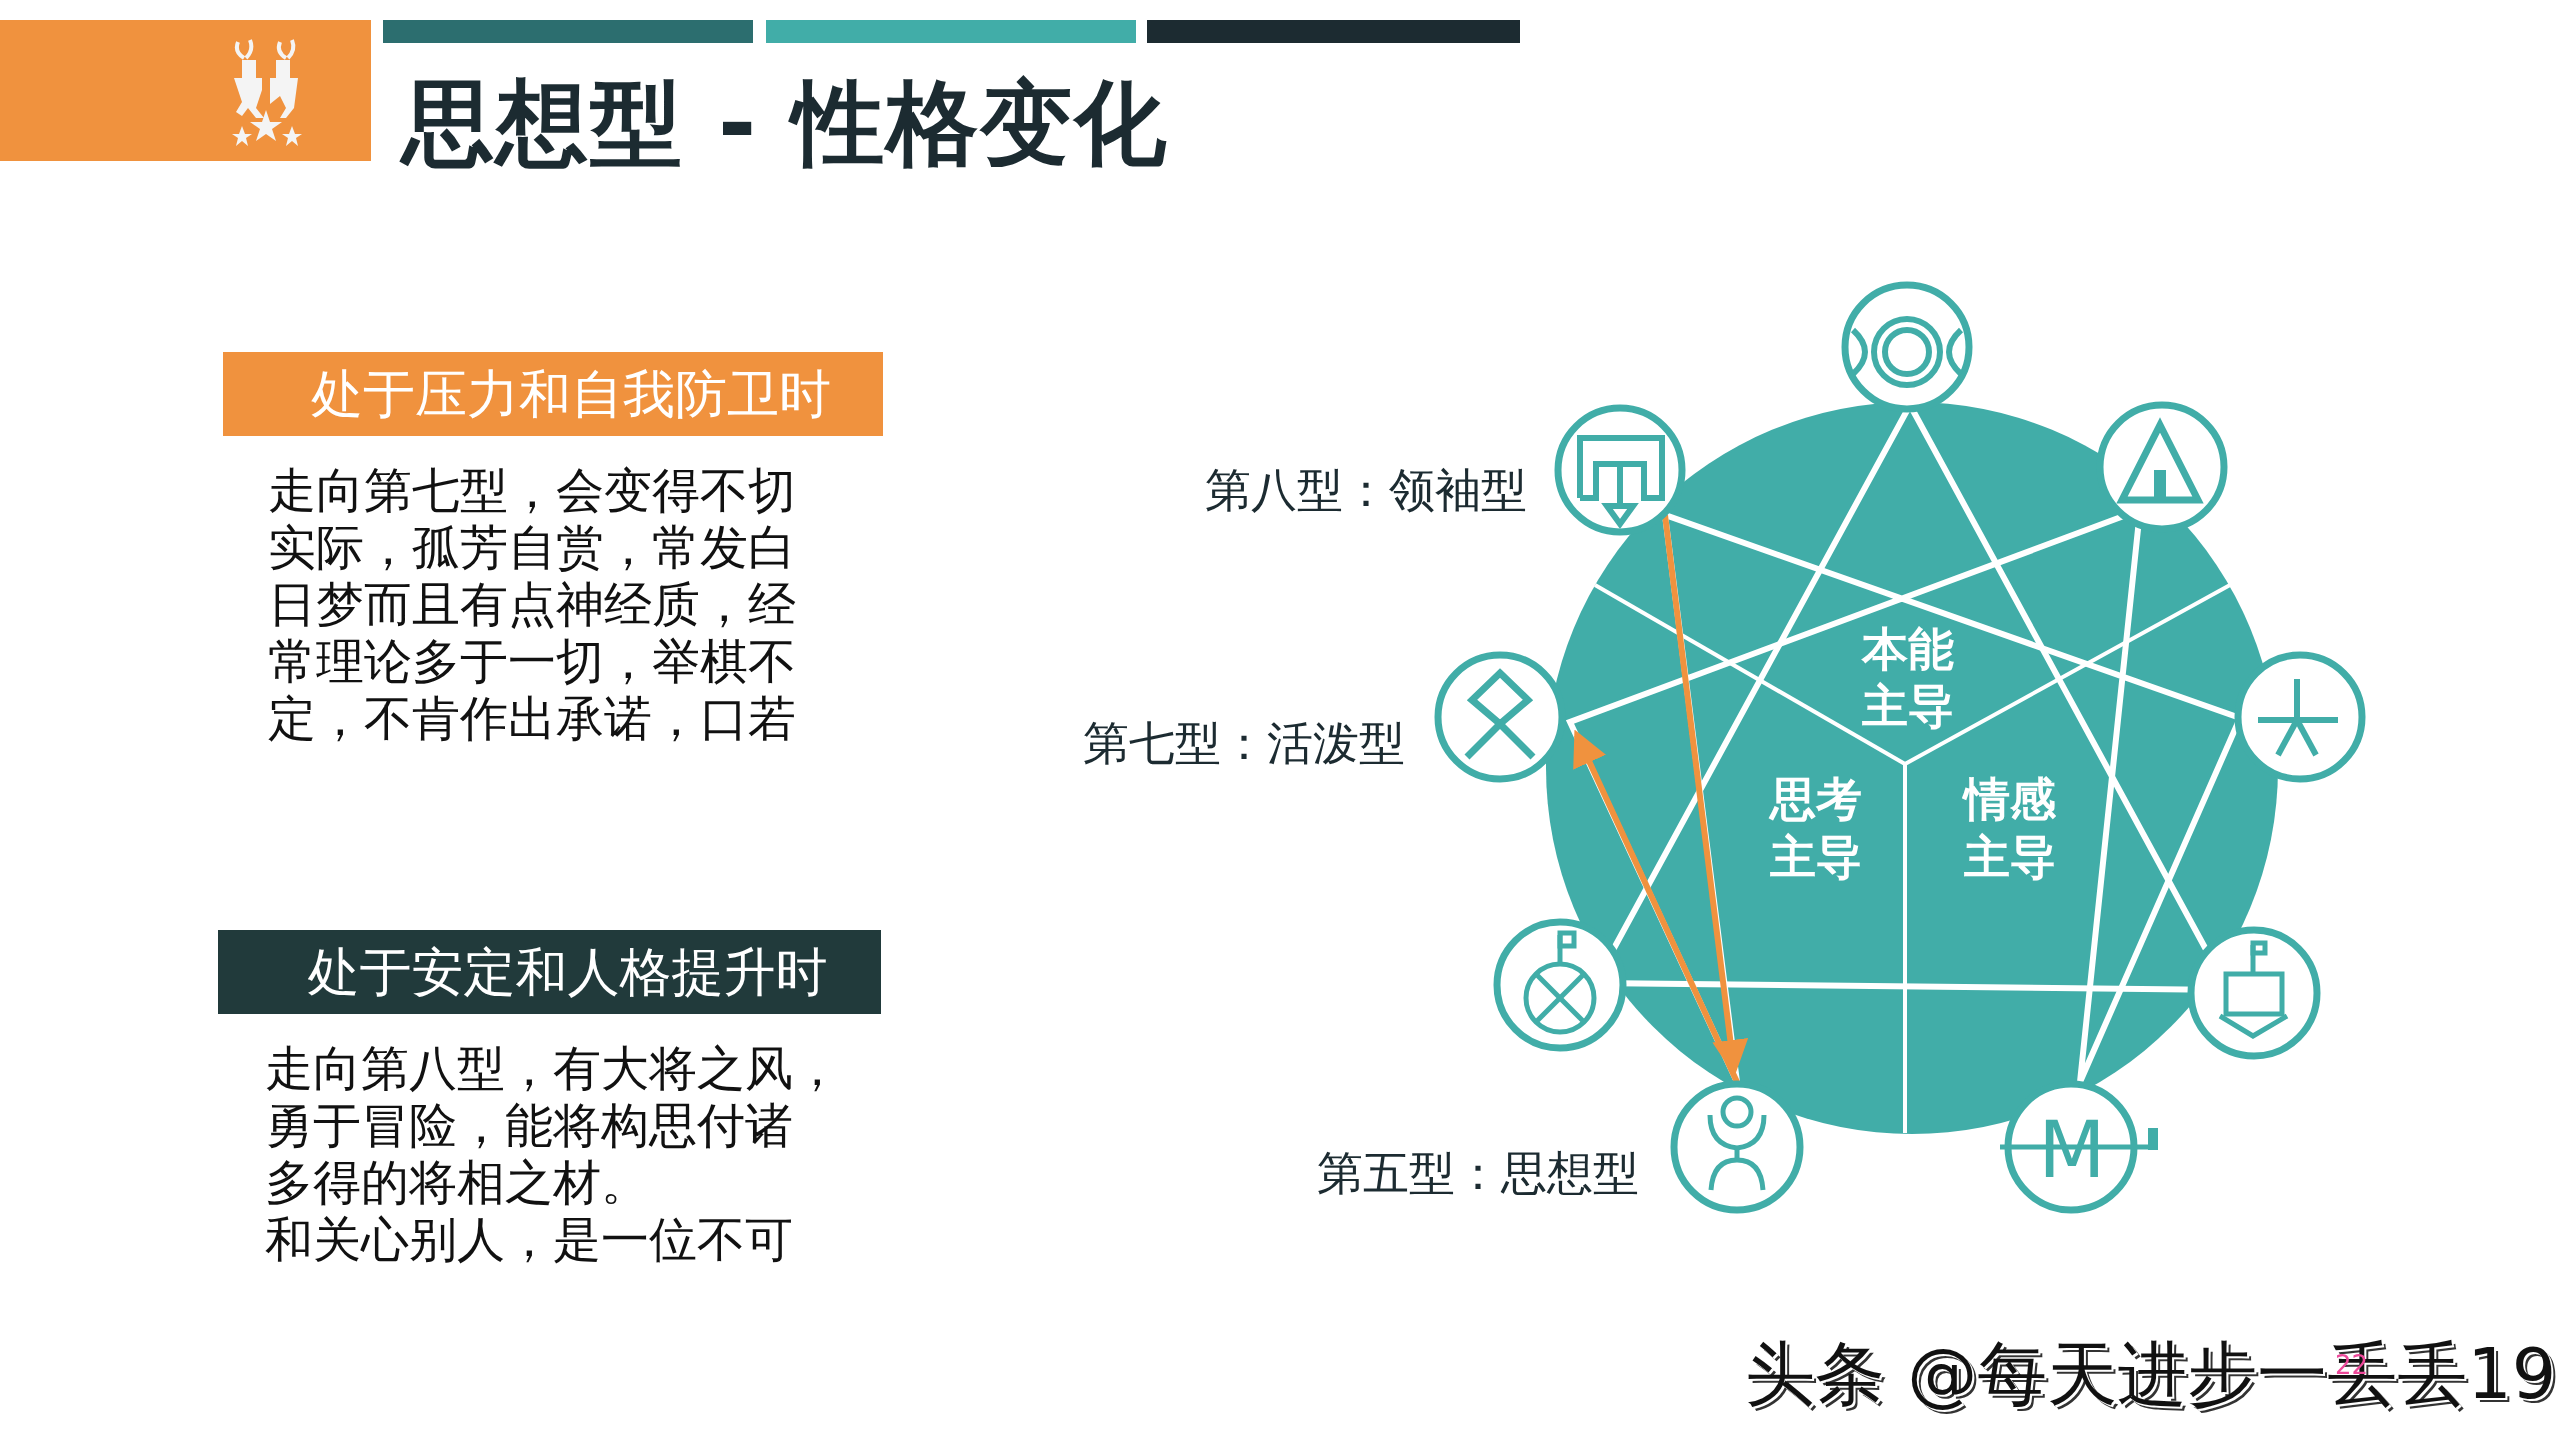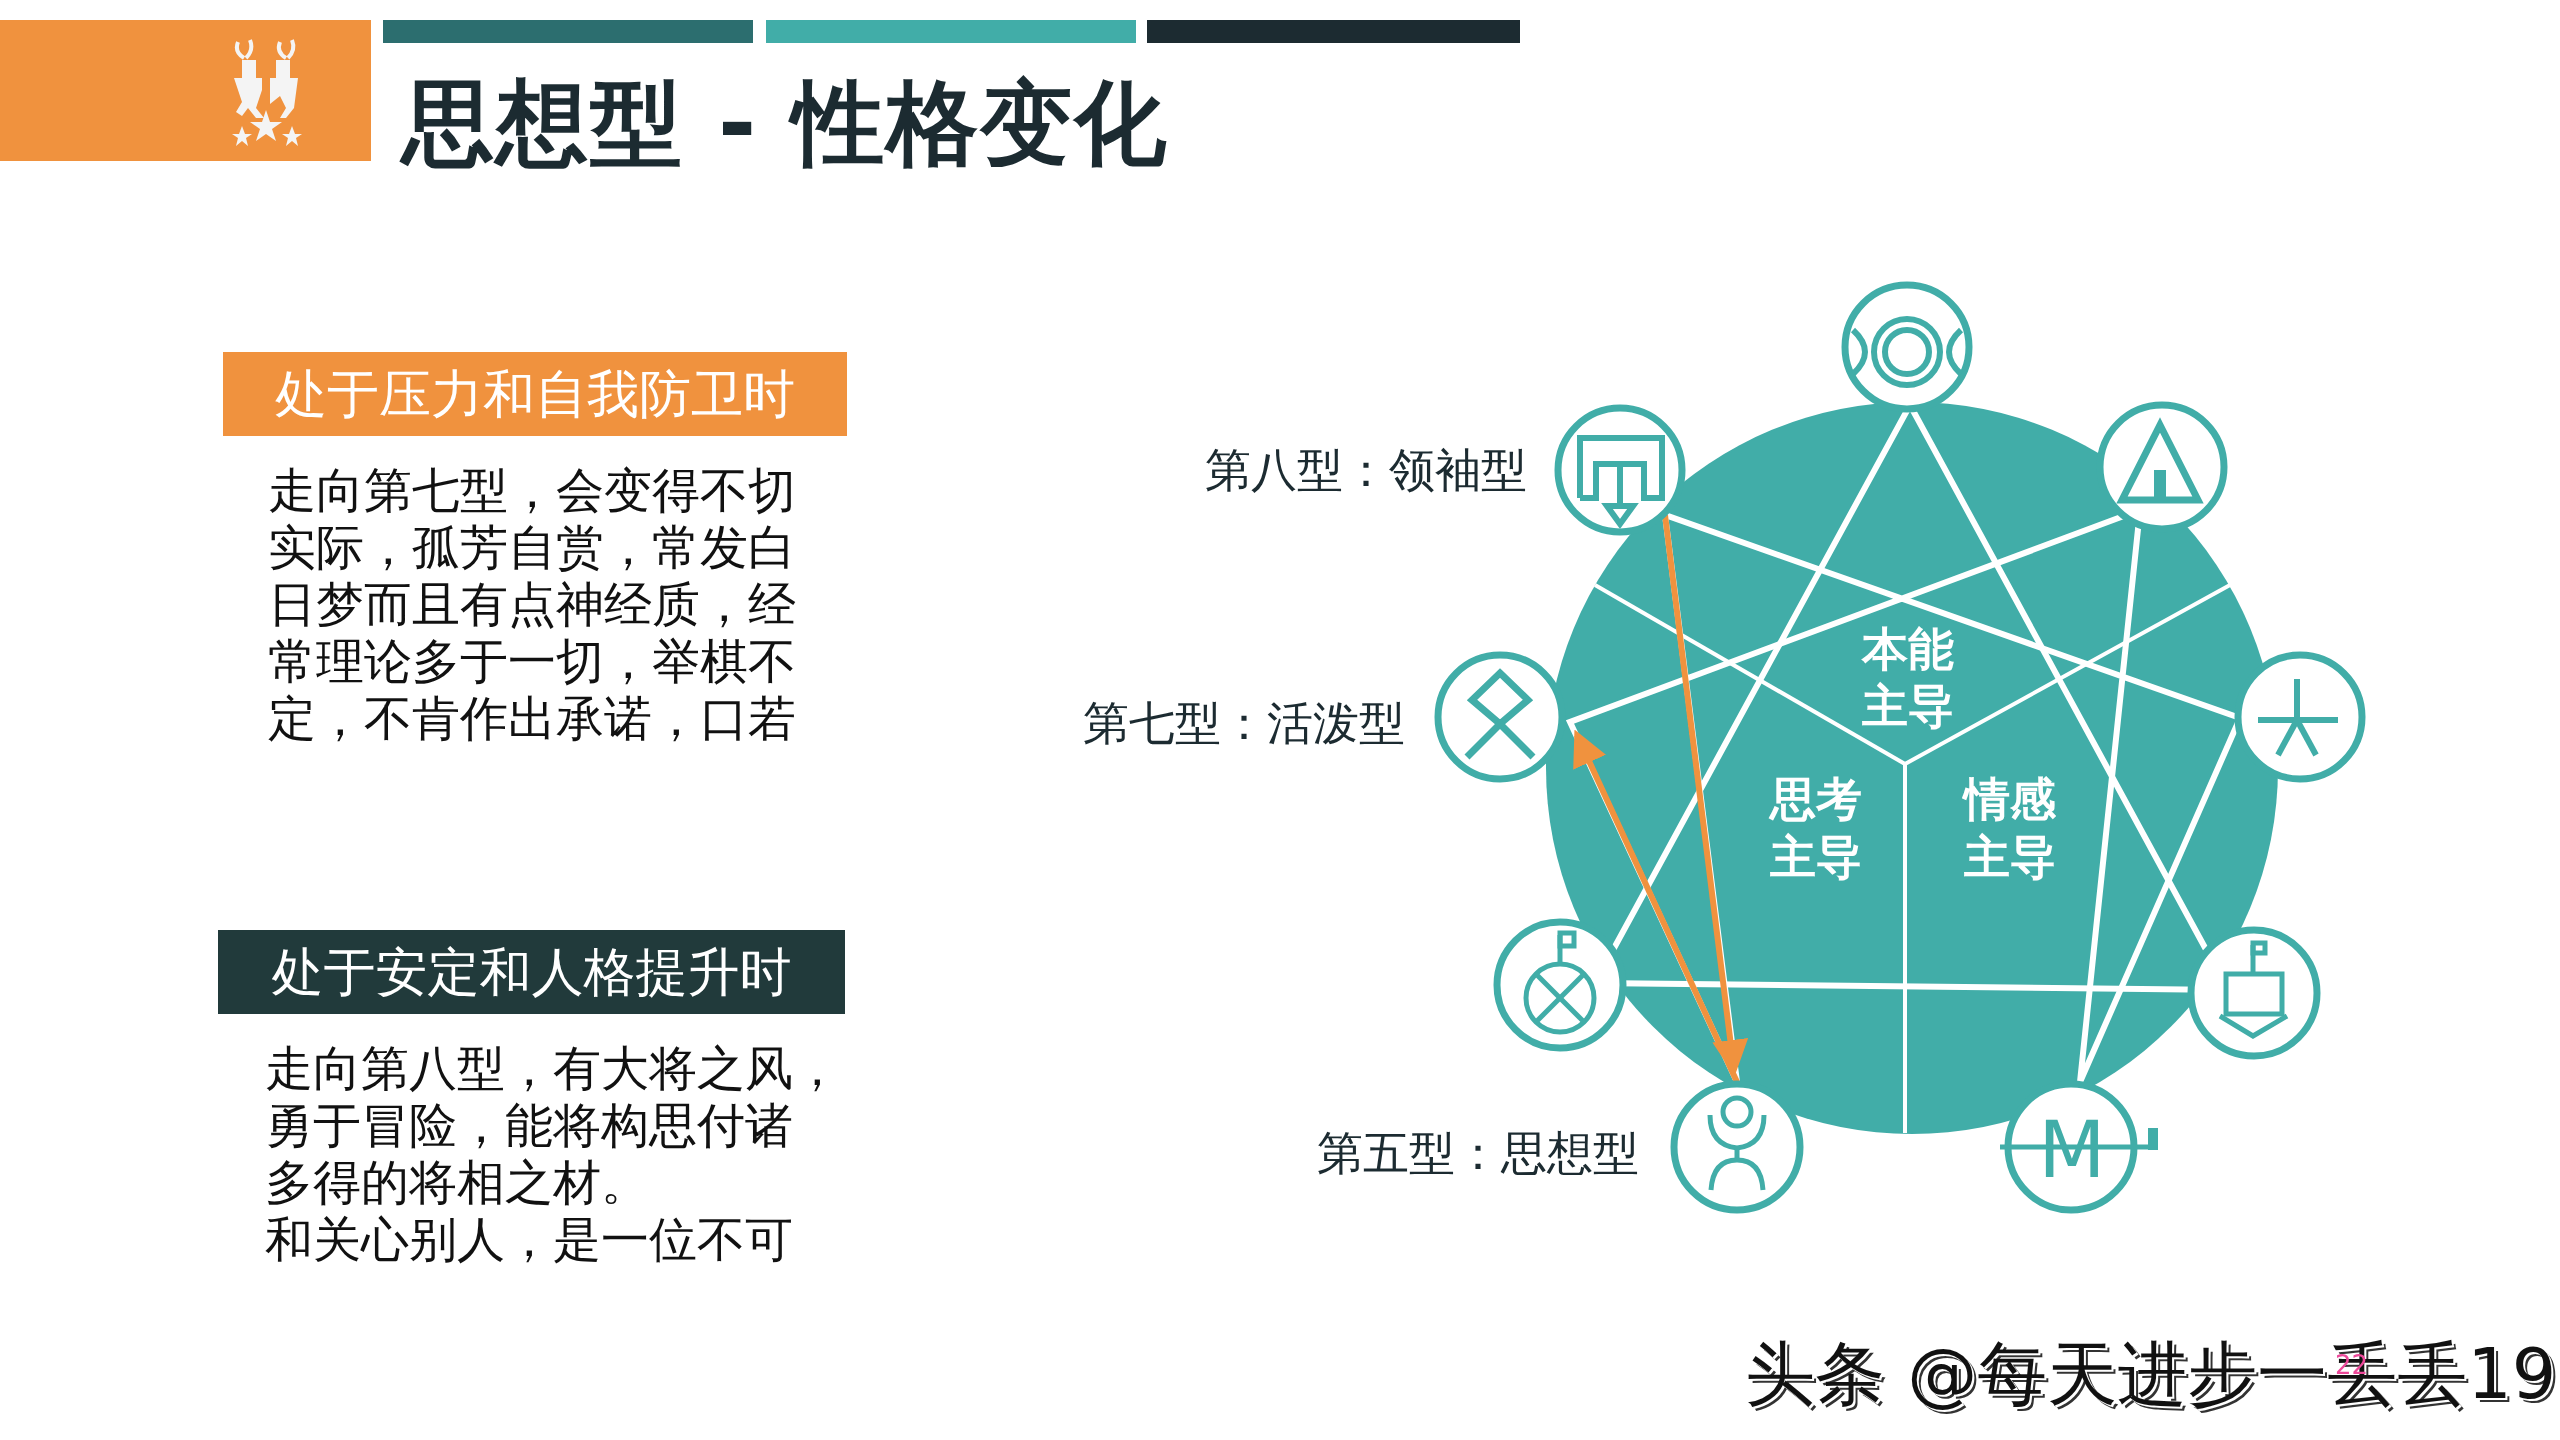--- a/index.html
+++ b/index.html
@@ -6,28 +6,28 @@
   body { width:2560px; height:1440px; background:#ffffff; position:relative; overflow:hidden;
          font-family:"DejaVu Sans","Liberation Sans",sans-serif; color:#1b2a30; }
   .abs { position:absolute; }
   .logo-box { left:0; top:20px; width:371px; height:141px; background:#f0923e; }
   .logo-box svg { position:absolute; left:220px; top:18px; }
   .bar { top:20px; height:23px; }
   .bar1 { left:383px; width:370px; background:#2c6e6f; }
   .bar2 { left:766px; width:370px; background:#41ada8; }
   .bar3 { left:1147px; width:373px; background:#1c2b31; }
   .title { left:402px; top:62px; font-size:92px; font-weight:bold; color:#1c2b31; white-space:nowrap; letter-spacing:2px; }
-  .label-box { height:84px; color:#fff; font-size:52px; line-height:84px; text-align:center; white-space:nowrap; }
+  .label-box { height:84px; color:#fff; font-size:52px; line-height:84px; text-align:center; white-space:nowrap;padding-left:36px; }
   .label-orange { left:223px; top:352px; width:624px; background:#f0923e; }
   .label-dark { left:218px; top:930px; width:627px; background:#213a3b; }
   .body-text { font-size:48px; line-height:57px; color:#111; width:600px; }
   .body1 { left:268px; top:462px; }
   .body2 { left:265px; top:1040px; }
   .body-text span { display:block; white-space:nowrap; }
-  .type-label { font-size:46px; color:#1c2b31; white-space:nowrap; line-height:56px; }
+  .type-label { font-size:46px; color:#1c2b31; white-space:nowrap; line-height:56px;margin-top:20px; }
   .lbl8 { left:1205px; top:442px; }
   .lbl7 { left:1083px; top:695px; }
   .lbl5 { left:1317px; top:1125px; }
   .watermark { left:1745px; top:1328px; font-size:70px; color:#111; white-space:nowrap;
                text-shadow: 2px 2px 0 #fff, 4px 4px 0 #333; }
   .pagenum { left:2335px; top:1350px; font-size:26px; color:#ec4899; }
   svg text { font-family:"DejaVu Sans","Liberation Sans",sans-serif; }
   #diagram { position:absolute; left:0; top:0; }
 </style>
 </head>

